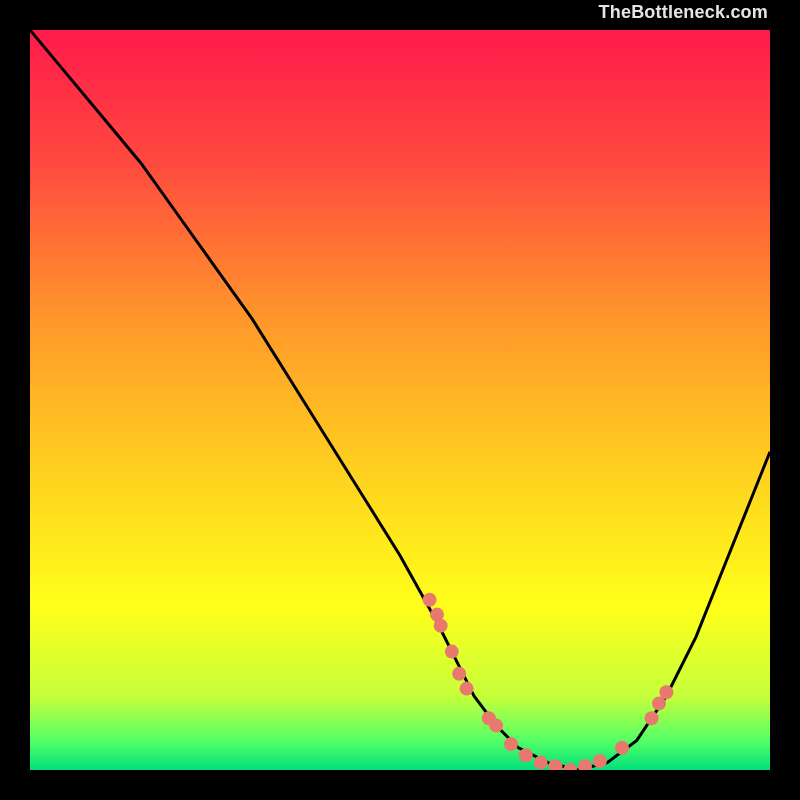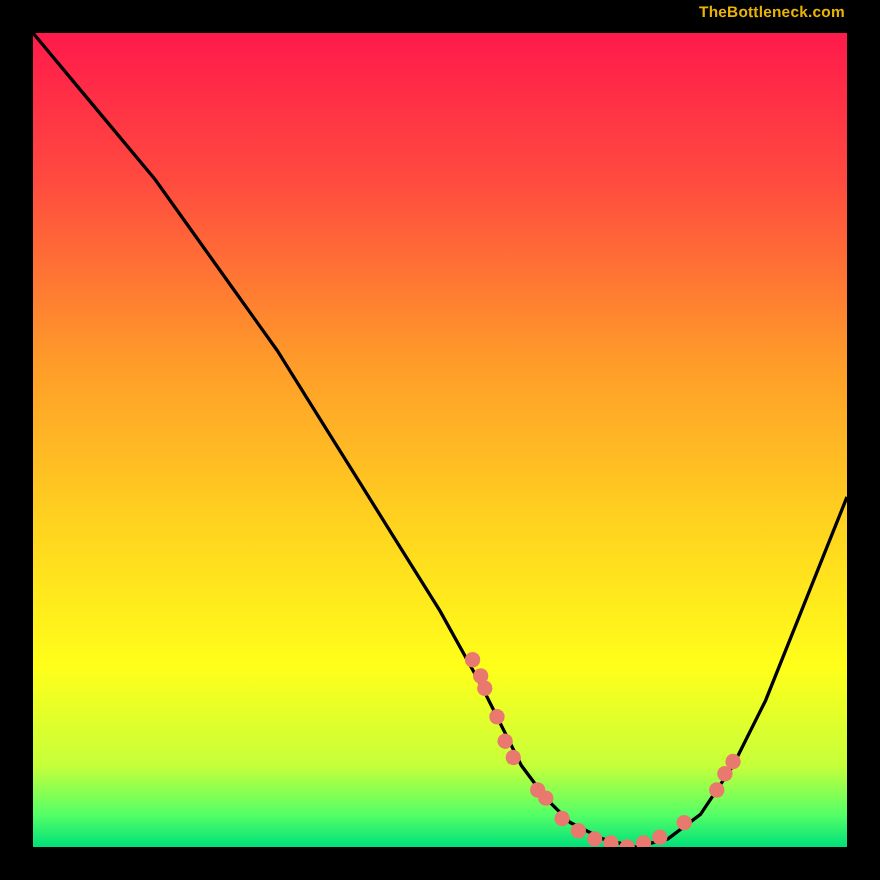--- a/index.html
+++ b/index.html
@@ -22,22 +22,22 @@
     left: 30px;
     top: 30px;
     width: 740px;
     height: 740px;
     box-sizing: border-box;
   }
   .watermark {
     position: absolute;
     top: 2px;
     right: 32px;
-    color: #eab308;
-    font-size: 14px;
+    color: #e5e5e5;
+    font-size: 18px;
     font-weight: 600;
     letter-spacing: 0.2px;
     user-select: none;
   }
   svg { display: block; }
 </style>
 </head>
 <body>
 
 <div class="frame">

